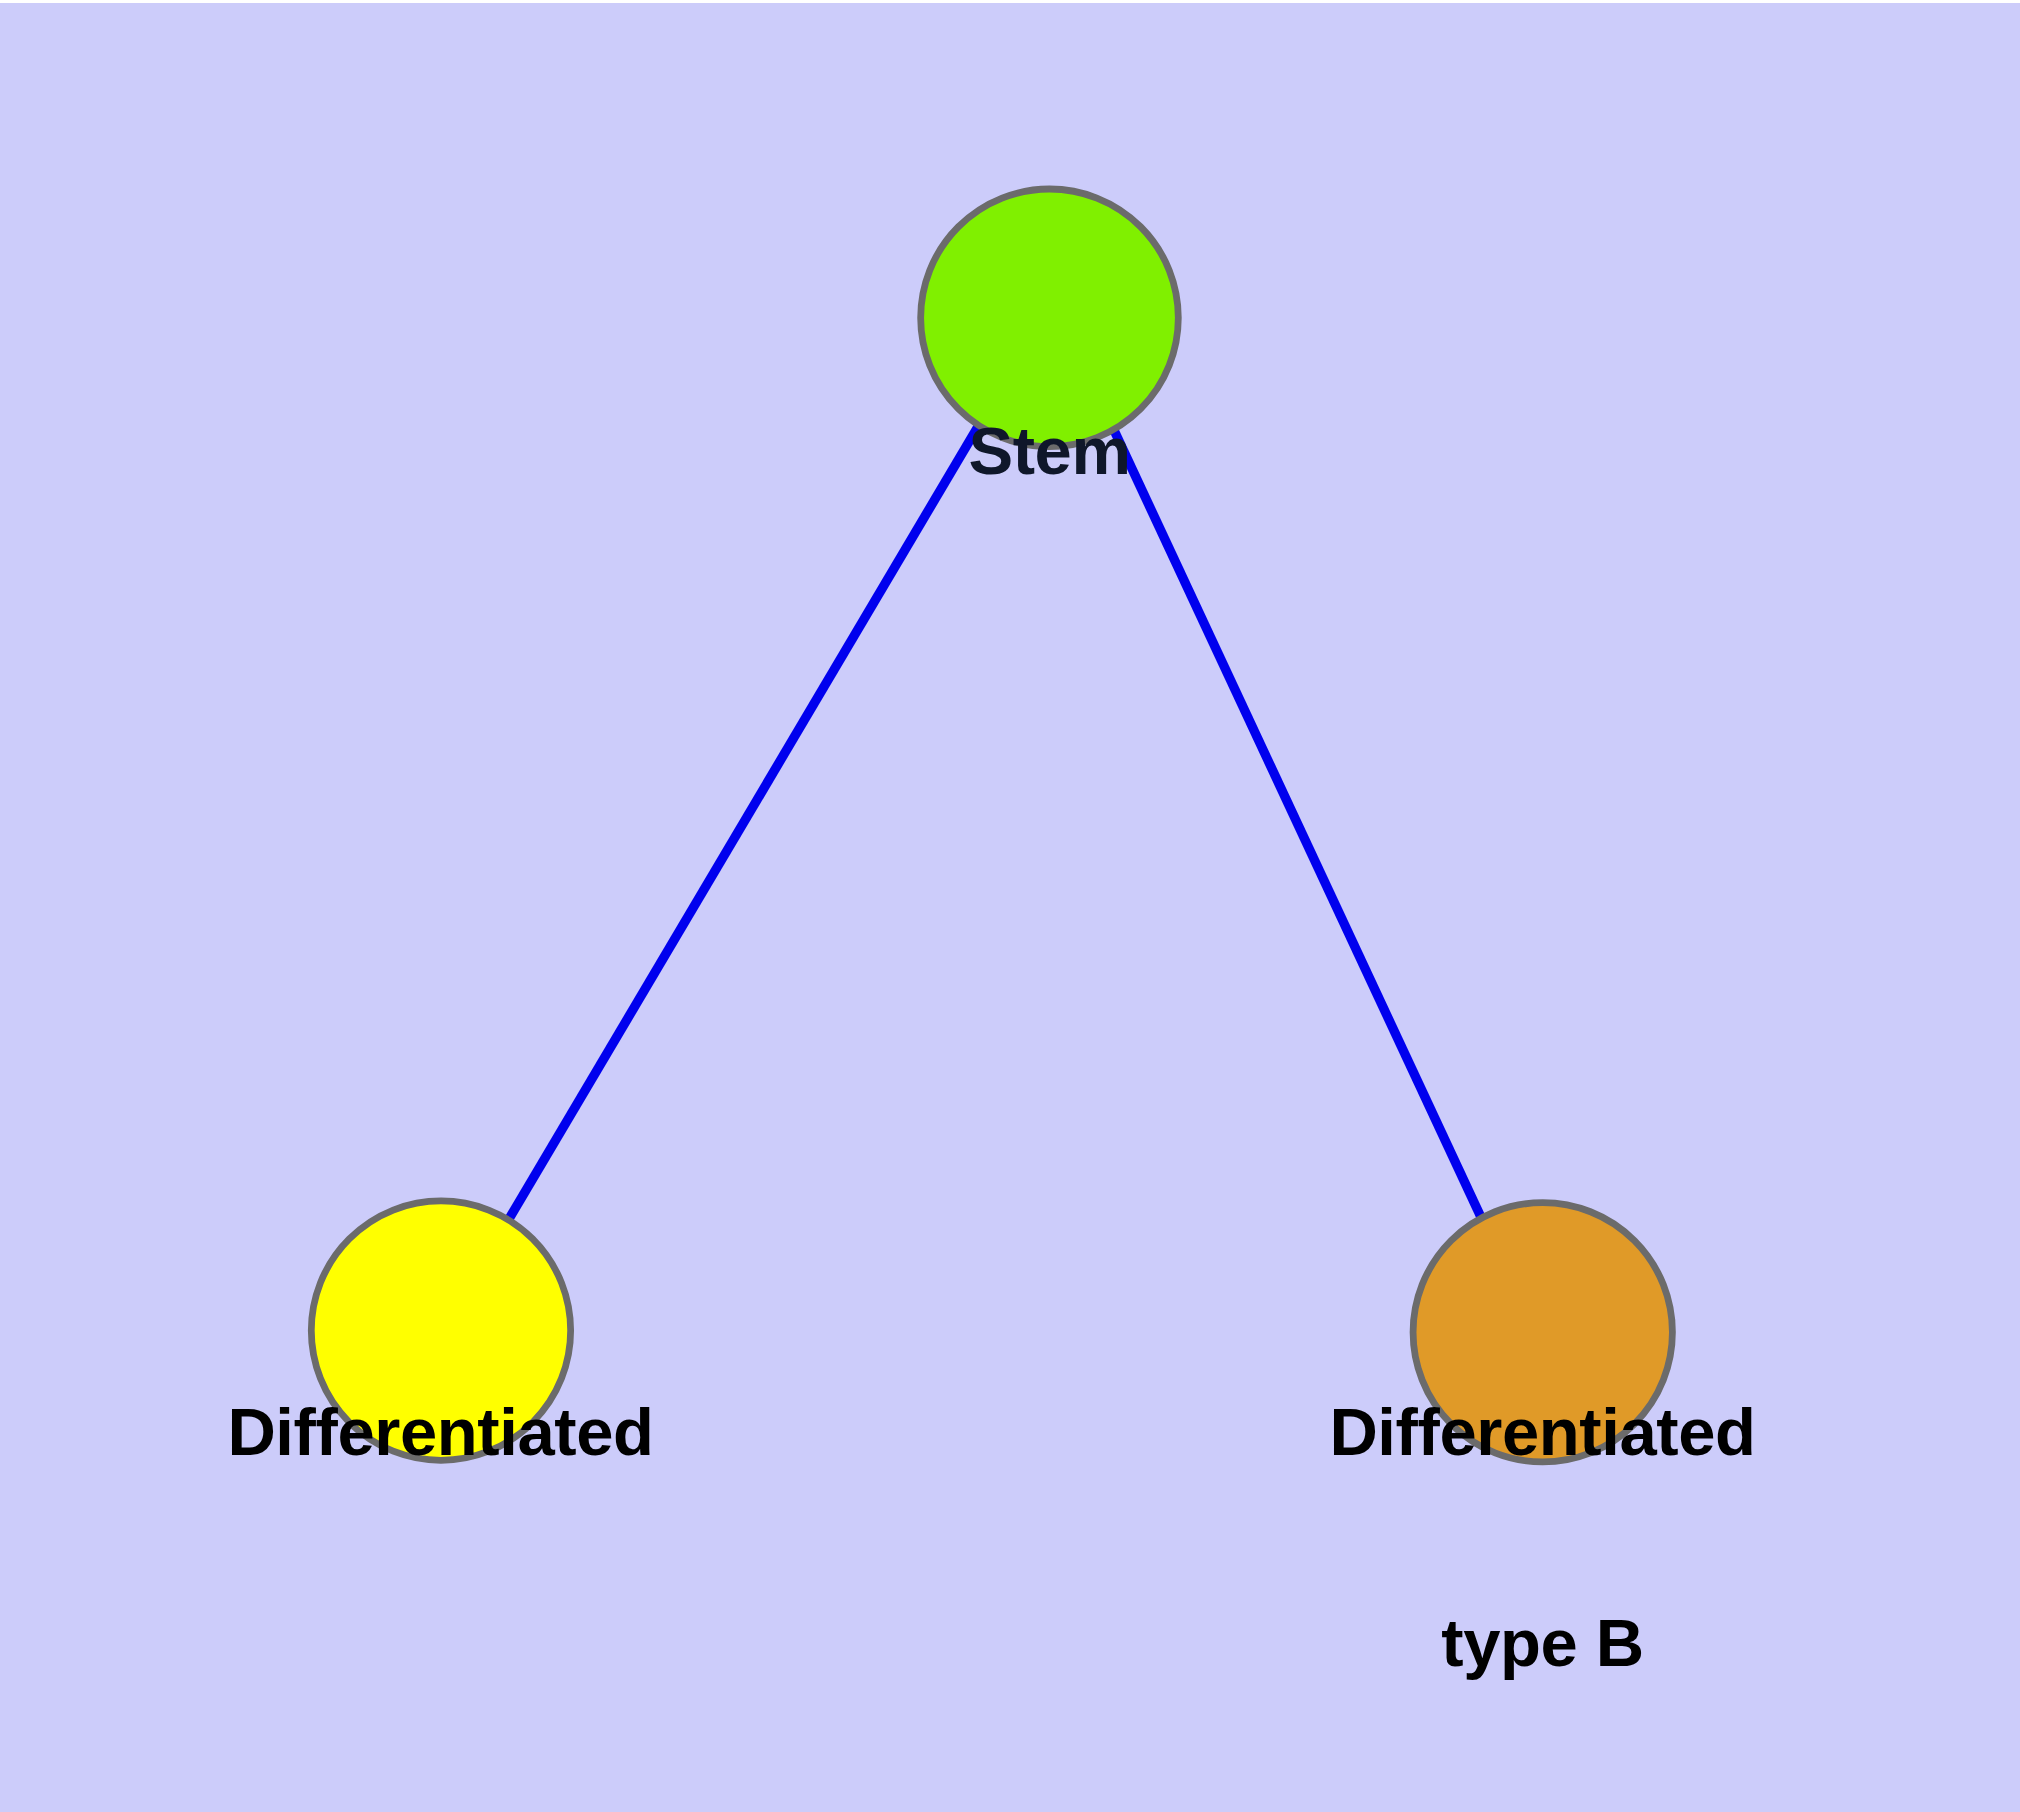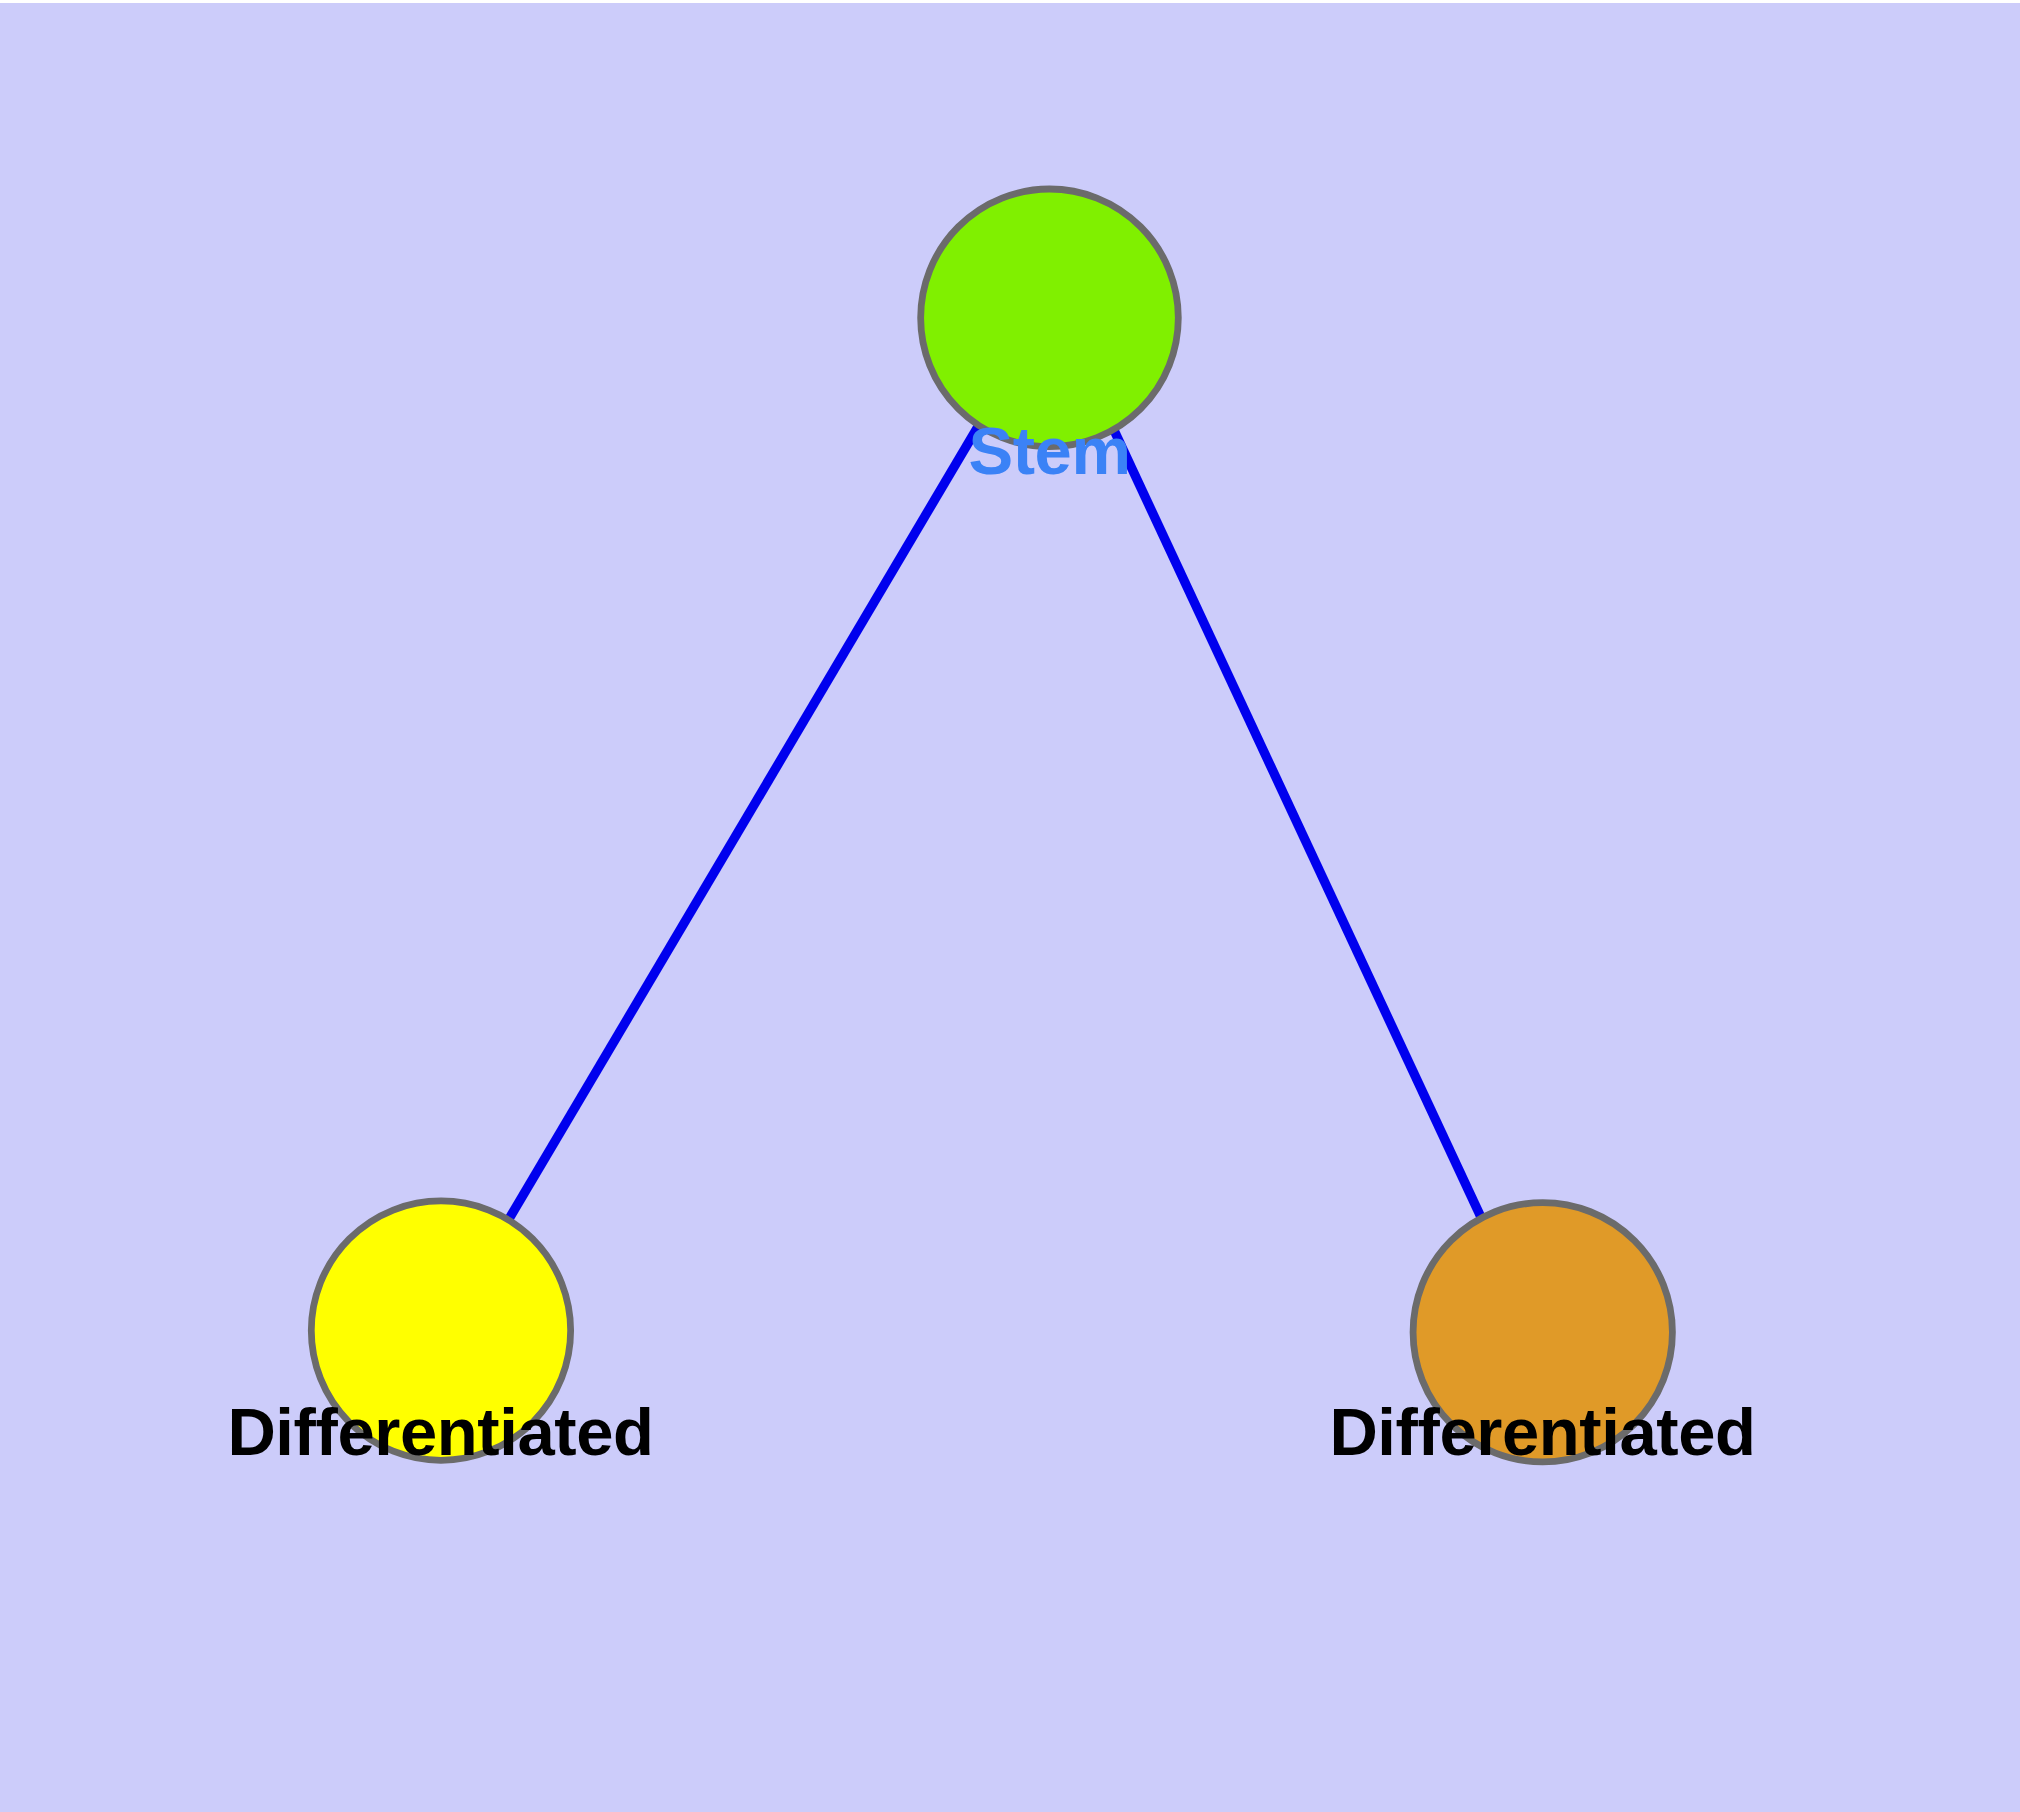--- a/index.html
+++ b/index.html
@@ -74,26 +74,27 @@
       <line x1="1312" y1="503" x2="1748" y2="1438" stroke="#0000ee" stroke-width="11" stroke-linecap="butt"></line>
     </g>
 
     <g>
       <circle cx="1238" cy="375" r="152" fill="#80f000" stroke="#6b6b6b" stroke-width="8"></circle>
       <circle cx="520" cy="1570" r="153" fill="#ffff00" stroke="#6b6b6b" stroke-width="8"></circle>
       <circle cx="1820" cy="1572" r="153" fill="#e09a28" stroke="#6b6b6b" stroke-width="8"></circle>
     </g>
   </svg>
 
-  <div class="node-label" id="label-stem" style="left: 795px; font-size: 67px; color: #3b82f6;">
+  <div class="node-label" id="label-stem" style="left: 795px; font-size: 67px; color: #0f172a;">
     <div>Stem</div>
   </div>
 
   <div class="node-label" id="label-diff-a" style="left: 186px; font-size: 67px; color: rgb(0, 0, 0);">
     <div>Differentiated</div>
   </div>
 
   <div class="node-label" id="label-diff-b" style="left: 1288px; font-size: 67px; color: rgb(0, 0, 0);">
     <div>Differentiated</div>
+    <div>type B</div>
   </div>
 
 </div>
 
 
 </body></html>

